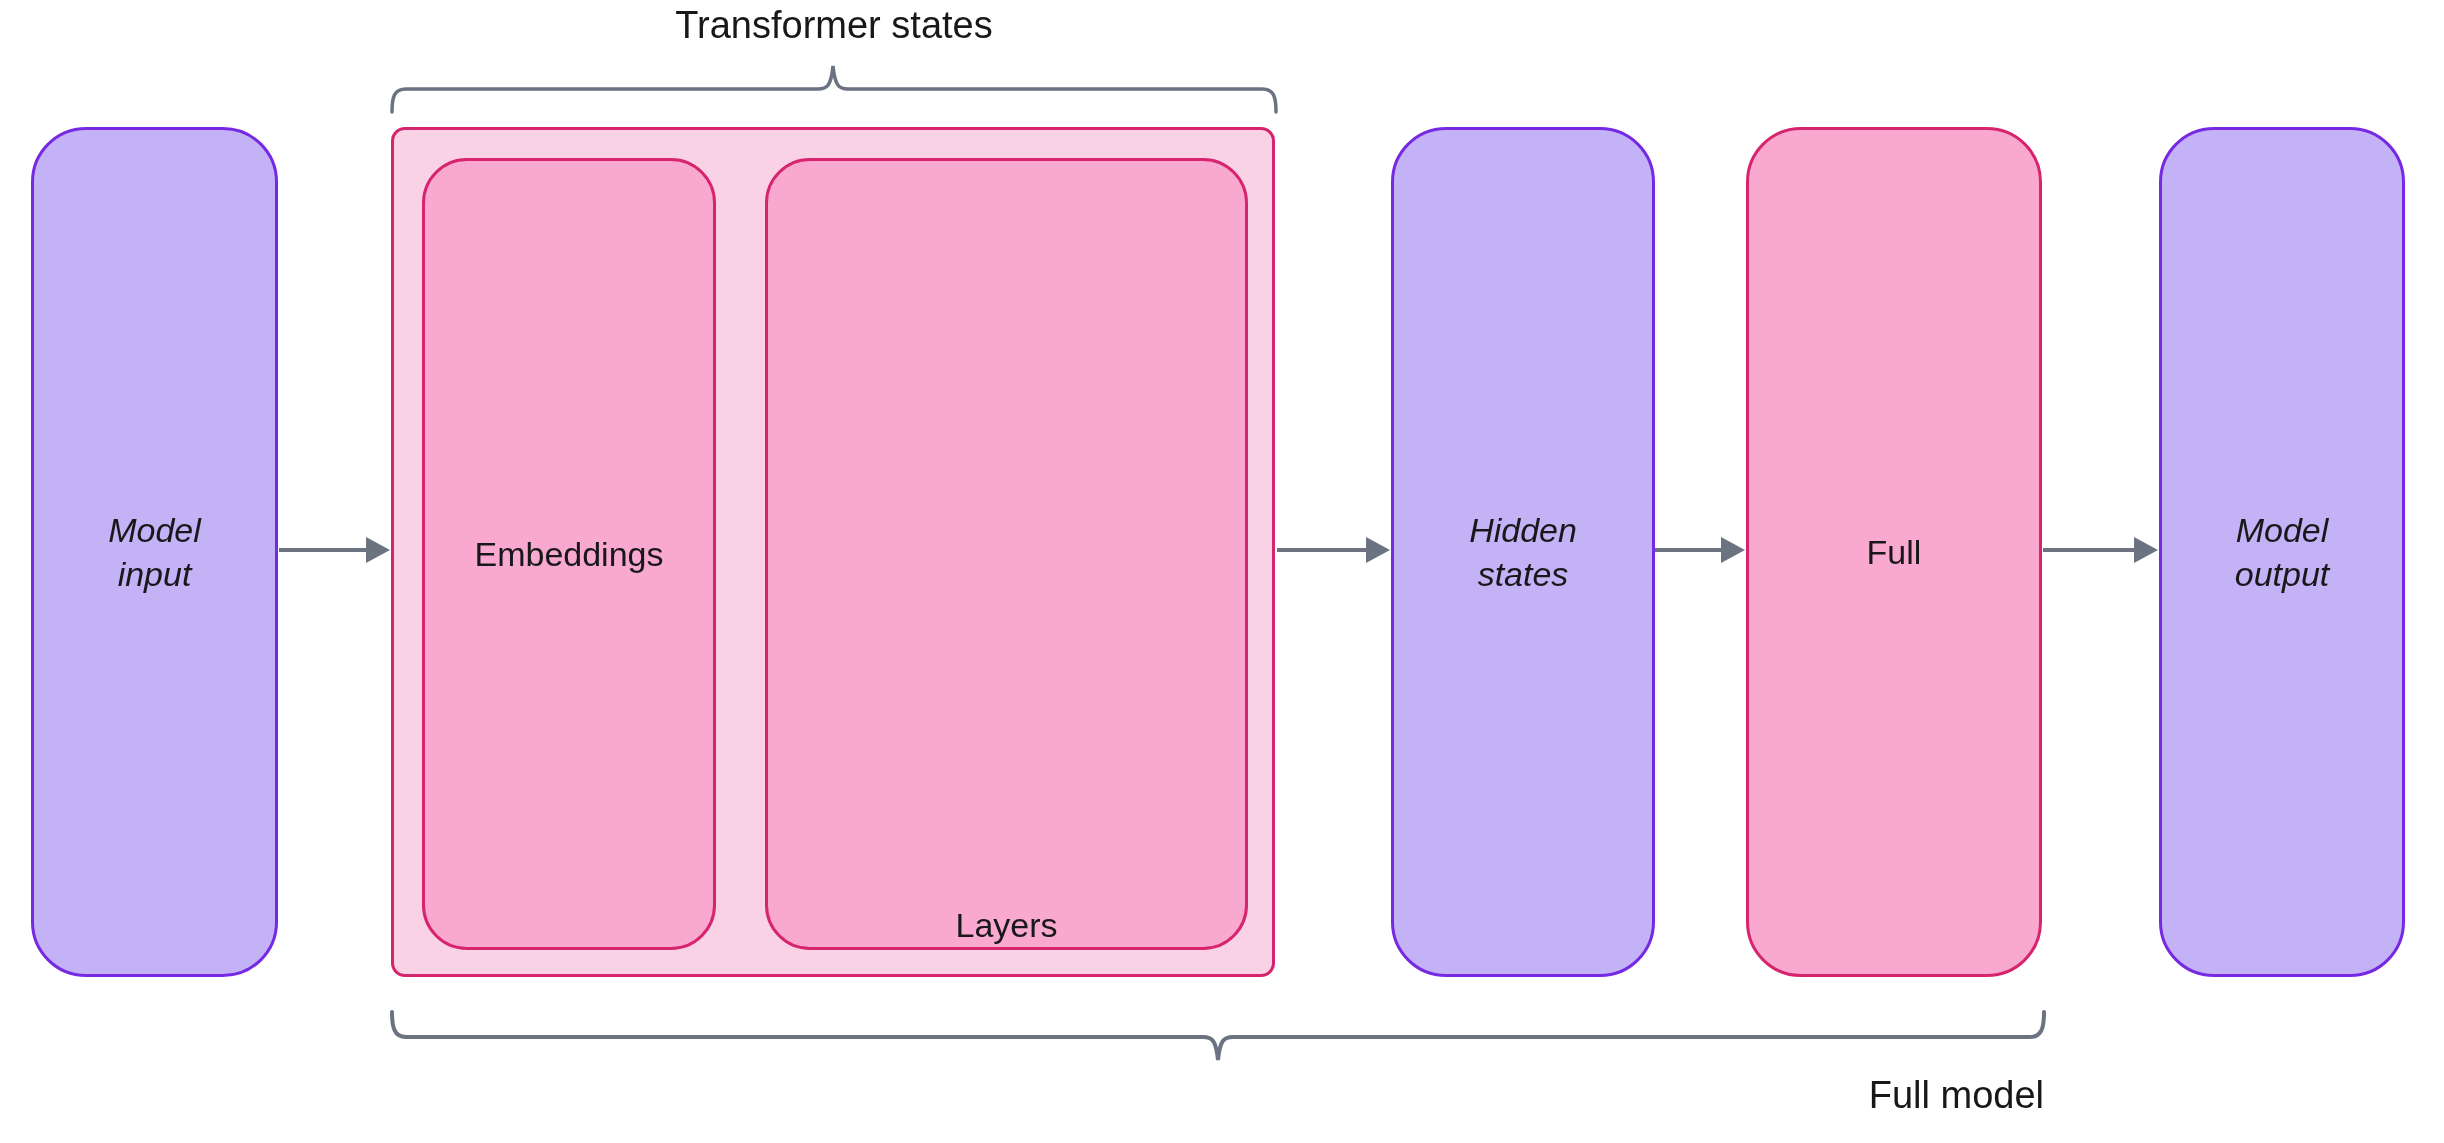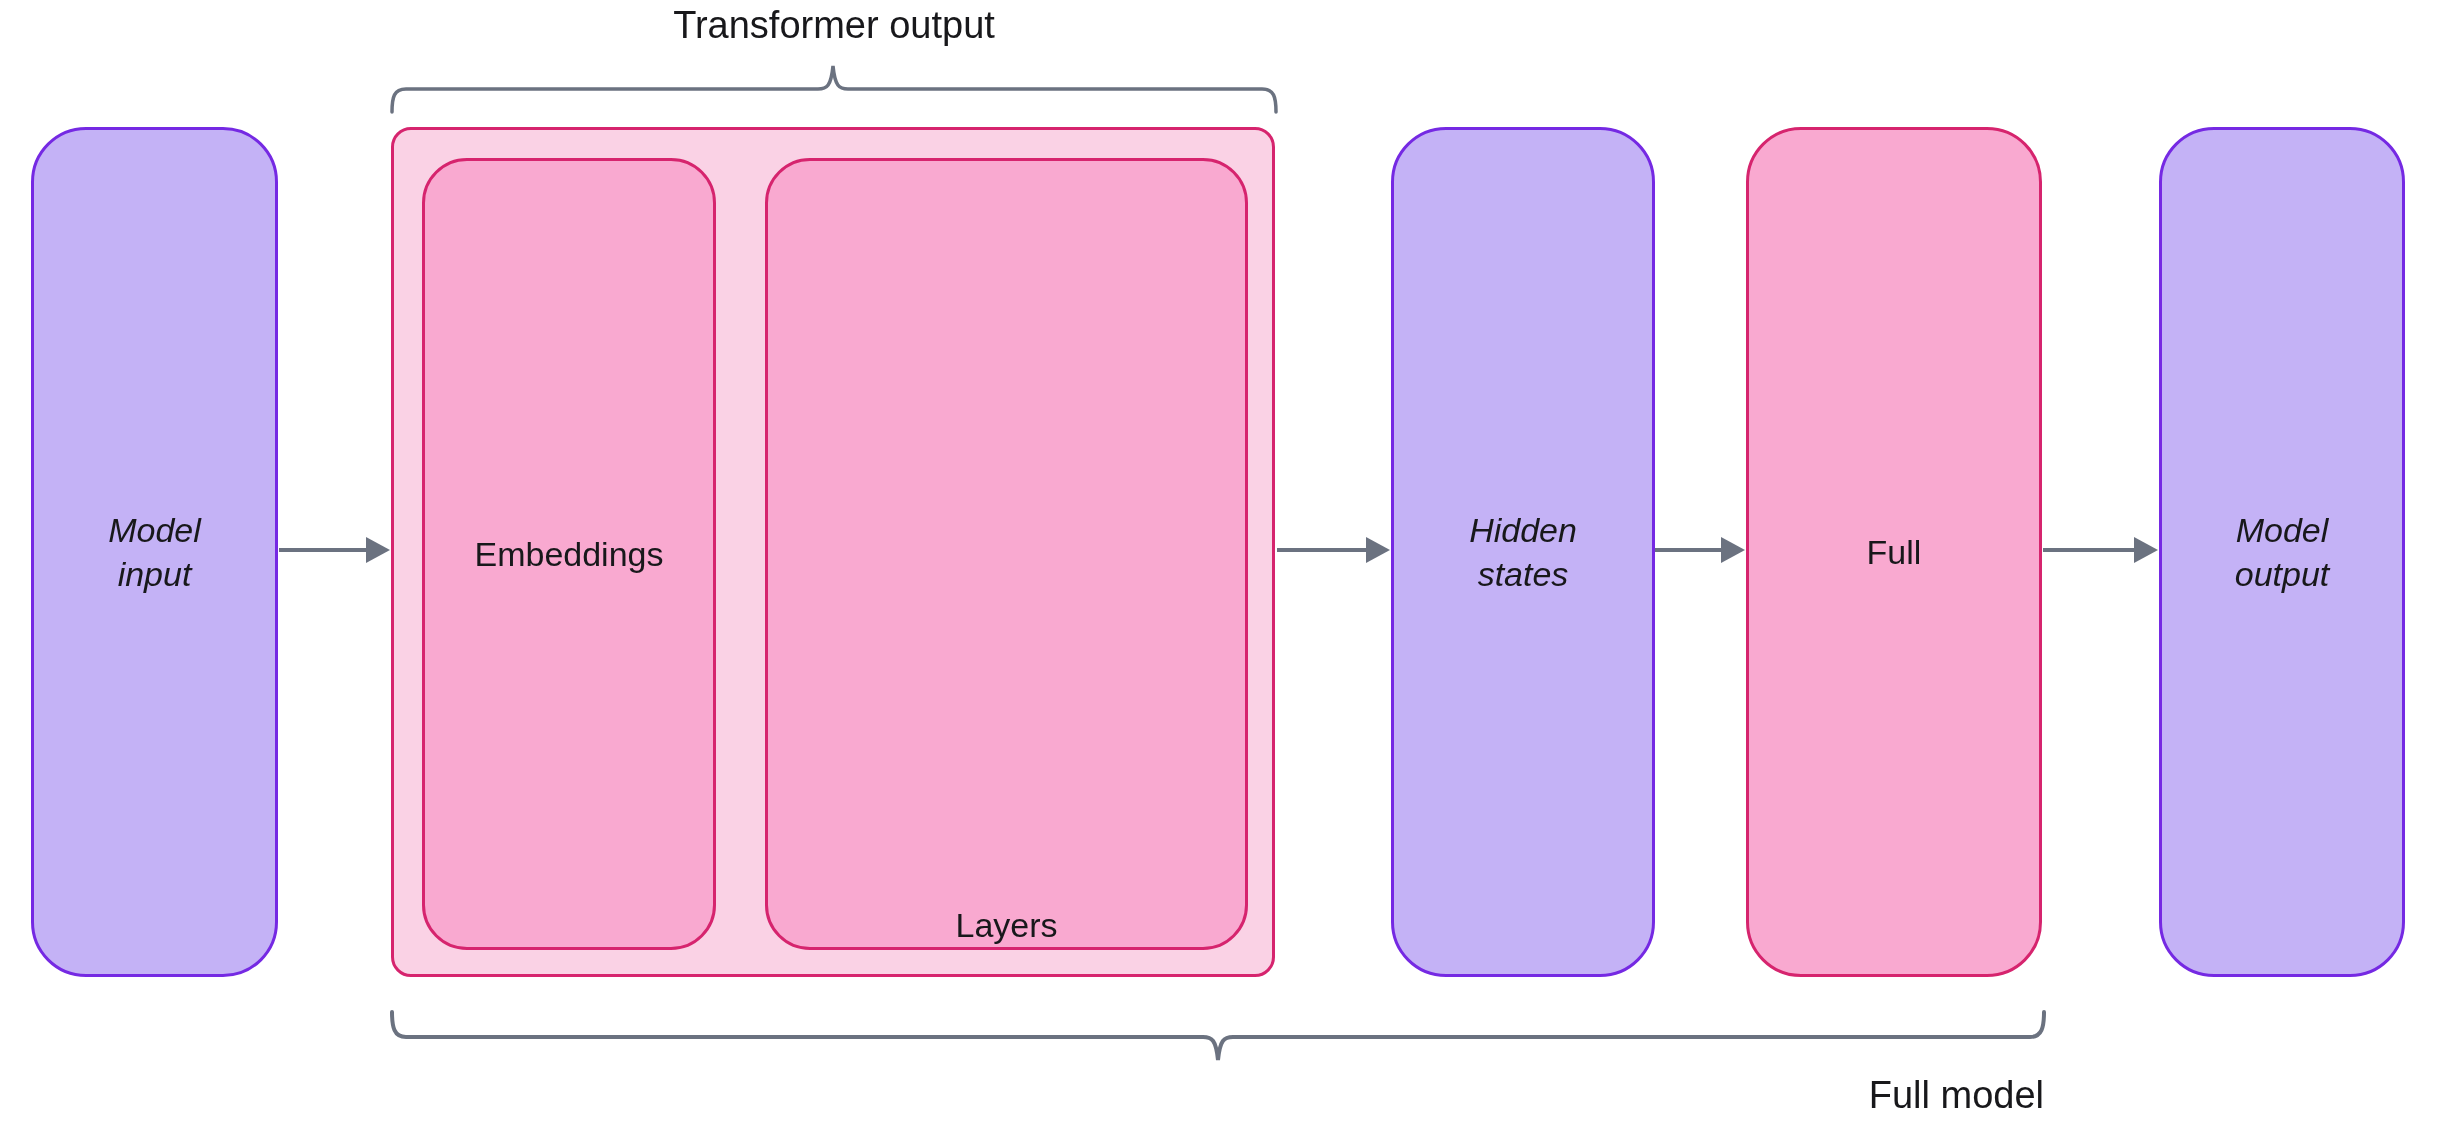--- a/index.html
+++ b/index.html
@@ -42,21 +42,21 @@
     border-radius: 55px;
     font-style: italic;
   }
   .pink {
     background: var(--pink-fill, #f9a9d0);
     border: 3px solid var(--pink-border, #d6246e);
   }
   .container-box {
     background: var(--pink-light-fill, #fad2e5);
     border: 3px solid var(--pink-border, #d6246e);
-    border-radius: 20px;
+    border-radius: 14px;
   }
   .inner {
     border-radius: 45px;
   }
   .standalone-pink {
     border-radius: 55px;
   }
   
   #node-model-input   { left: 31px;   top: 127px; width: 247px; height: 850px; }
   #container-transformer { left: 391px; top: 127px; width: 884px; height: 850px; }
@@ -103,21 +103,21 @@
       <line x1="1637" y1="550" x2="1723" y2="550" stroke="#6b7280" stroke-width="4"></line>
       <polygon points="1721,537 1745,550 1721,563" fill="#6b7280"></polygon>
     </g>
 
     <g>
       <line x1="2043" y1="550" x2="2136" y2="550" stroke="#6b7280" stroke-width="4"></line>
       <polygon points="2134,537 2158,550 2134,563" fill="#6b7280"></polygon>
     </g>
   </svg>
 
-  <div class="floating-label" id="title-transformer-network">Transformer output</div>
+  <div class="floating-label" id="title-transformer-network">Transformer states</div>
 
   <div class="node purple" id="node-model-input">
     <span class="node-label">Model
 input</span>
   </div>
 
   <div class="node container-box" id="container-transformer">
     <div class="node pink inner" id="node-embeddings">
       <span class="node-label">Embeddings</span>
     </div>

